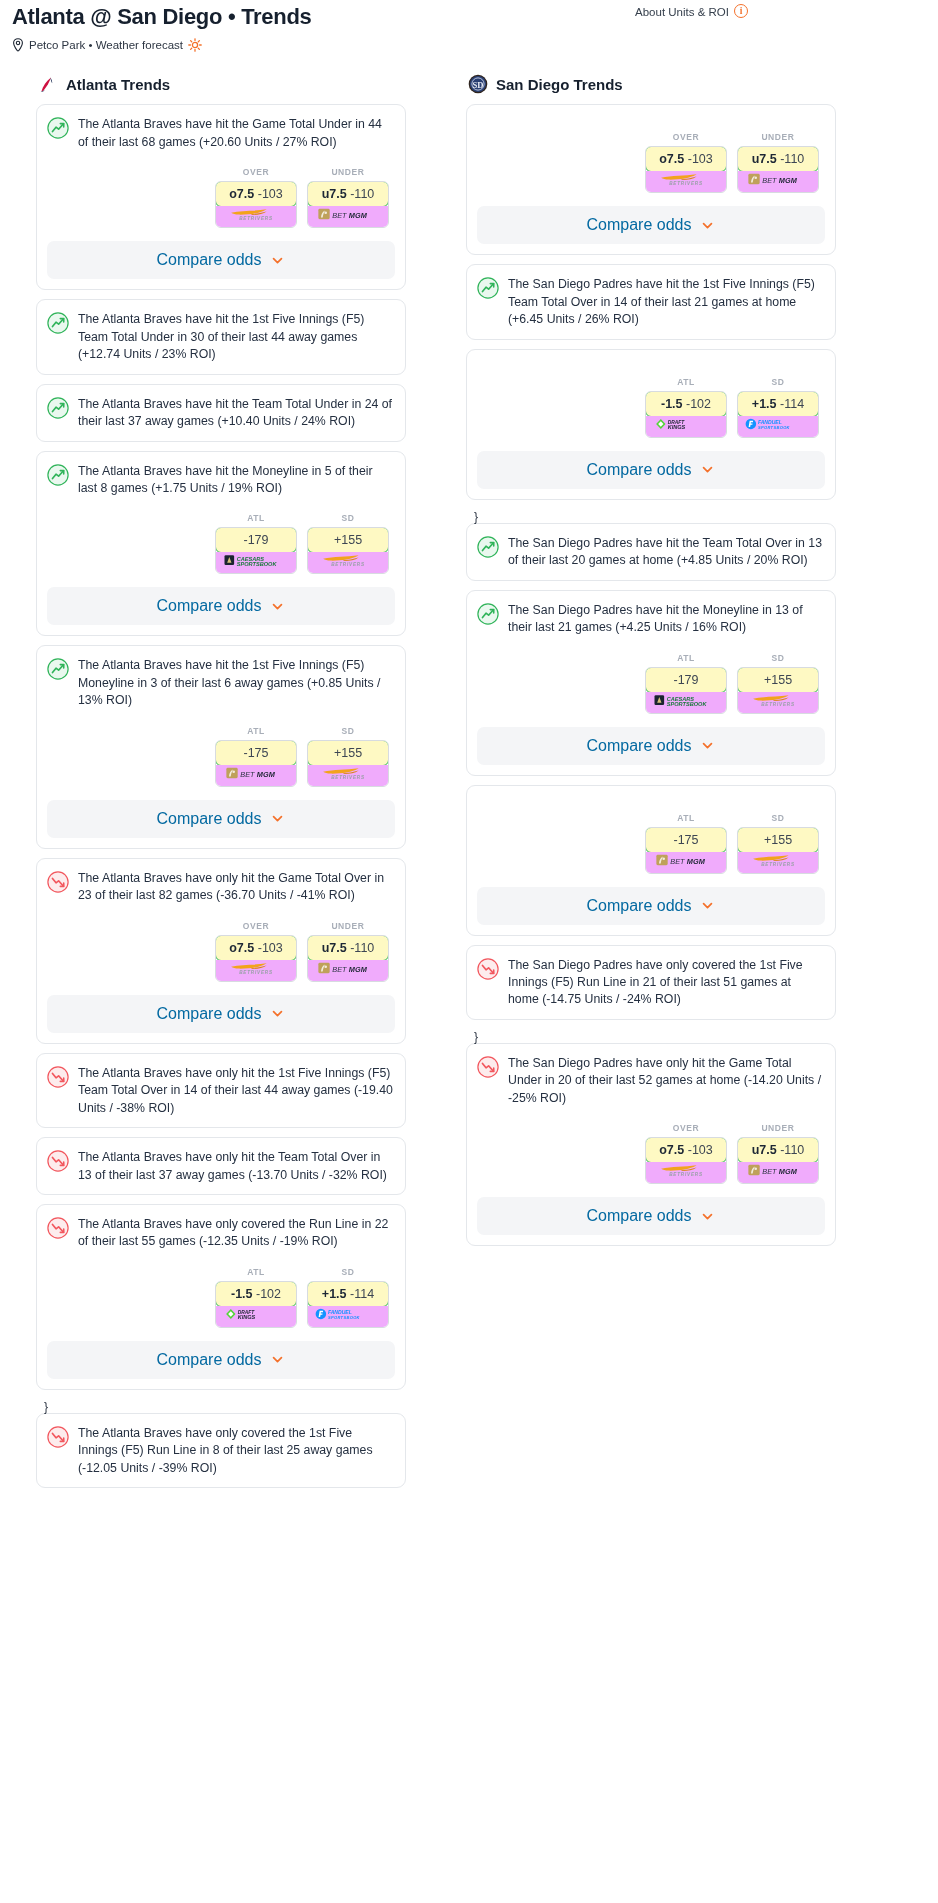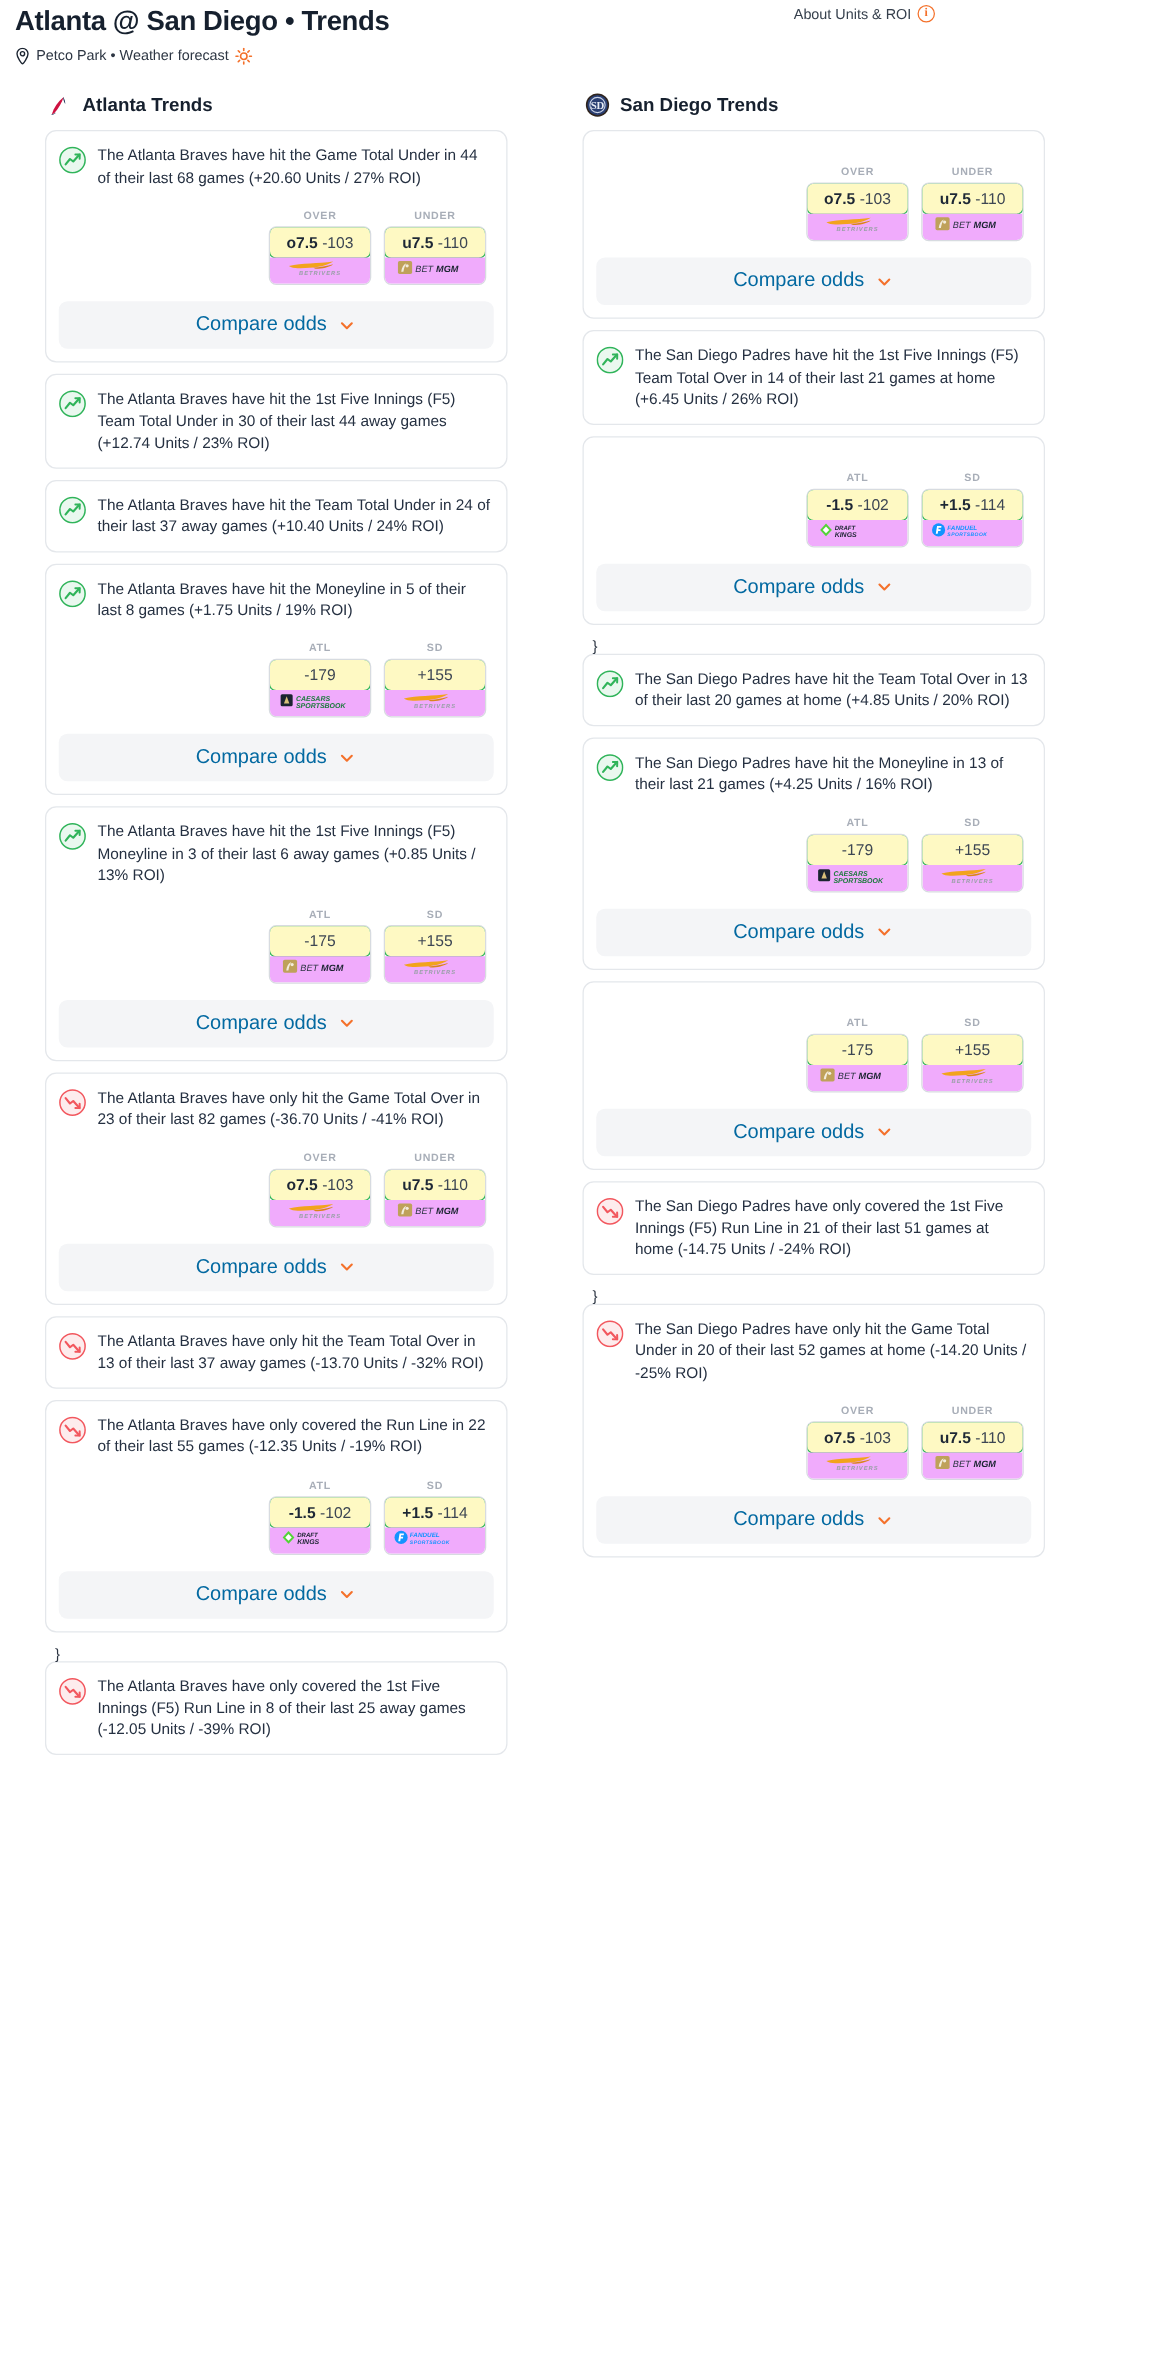--- a/index.html
+++ b/index.html
@@ -346,20 +346,30 @@
               </svg></span>
           </div>
         </div>
         <div class="card">
           <div class="trend-row">
             <span class="tr-icon"><svg viewBox="0 0 22 22" width="22" height="22">
                 <circle cx="11" cy="11" r="10.1" fill="#fdeceD" stroke="#f2575e" stroke-width="1.2"></circle>
                 <path d="M5.5 7.5 L9 11.8 L11.6 9.8 L16.4 15.2" fill="none" stroke="#f2575e" stroke-width="1.7" stroke-linecap="round" stroke-linejoin="round"></path>
                 <path d="M13.3 15.4 L16.8 15.5 L16.7 12" fill="none" stroke="#f2575e" stroke-width="1.6" stroke-linecap="round" stroke-linejoin="round"></path>
               </svg></span>
+            <div class="tr-text">The Atlanta Braves have only hit the 1st Five Innings (F5) Team Total Over in 14 of their last 44 away games (-19.40 Units / -38% ROI)</div>
+          </div>
+        </div>
+        <div class="card">
+          <div class="trend-row">
+            <span class="tr-icon"><svg viewBox="0 0 22 22" width="22" height="22">
+                <circle cx="11" cy="11" r="10.1" fill="#fdeceD" stroke="#f2575e" stroke-width="1.2"></circle>
+                <path d="M5.5 7.5 L9 11.8 L11.6 9.8 L16.4 15.2" fill="none" stroke="#f2575e" stroke-width="1.7" stroke-linecap="round" stroke-linejoin="round"></path>
+                <path d="M13.3 15.4 L16.8 15.5 L16.7 12" fill="none" stroke="#f2575e" stroke-width="1.6" stroke-linecap="round" stroke-linejoin="round"></path>
+              </svg></span>
             <div class="tr-text">The Atlanta Braves have only hit the Team Total Over in 13 of their last 37 away games (-13.70 Units / -32% ROI)</div>
           </div>
         </div>
         <div class="card">
           <div class="trend-row">
             <span class="tr-icon"><svg viewBox="0 0 22 22" width="22" height="22">
                 <circle cx="11" cy="11" r="10.1" fill="#fdeceD" stroke="#f2575e" stroke-width="1.2"></circle>
                 <path d="M5.5 7.5 L9 11.8 L11.6 9.8 L16.4 15.2" fill="none" stroke="#f2575e" stroke-width="1.7" stroke-linecap="round" stroke-linejoin="round"></path>
                 <path d="M13.3 15.4 L16.8 15.5 L16.7 12" fill="none" stroke="#f2575e" stroke-width="1.6" stroke-linecap="round" stroke-linejoin="round"></path>
               </svg></span>

